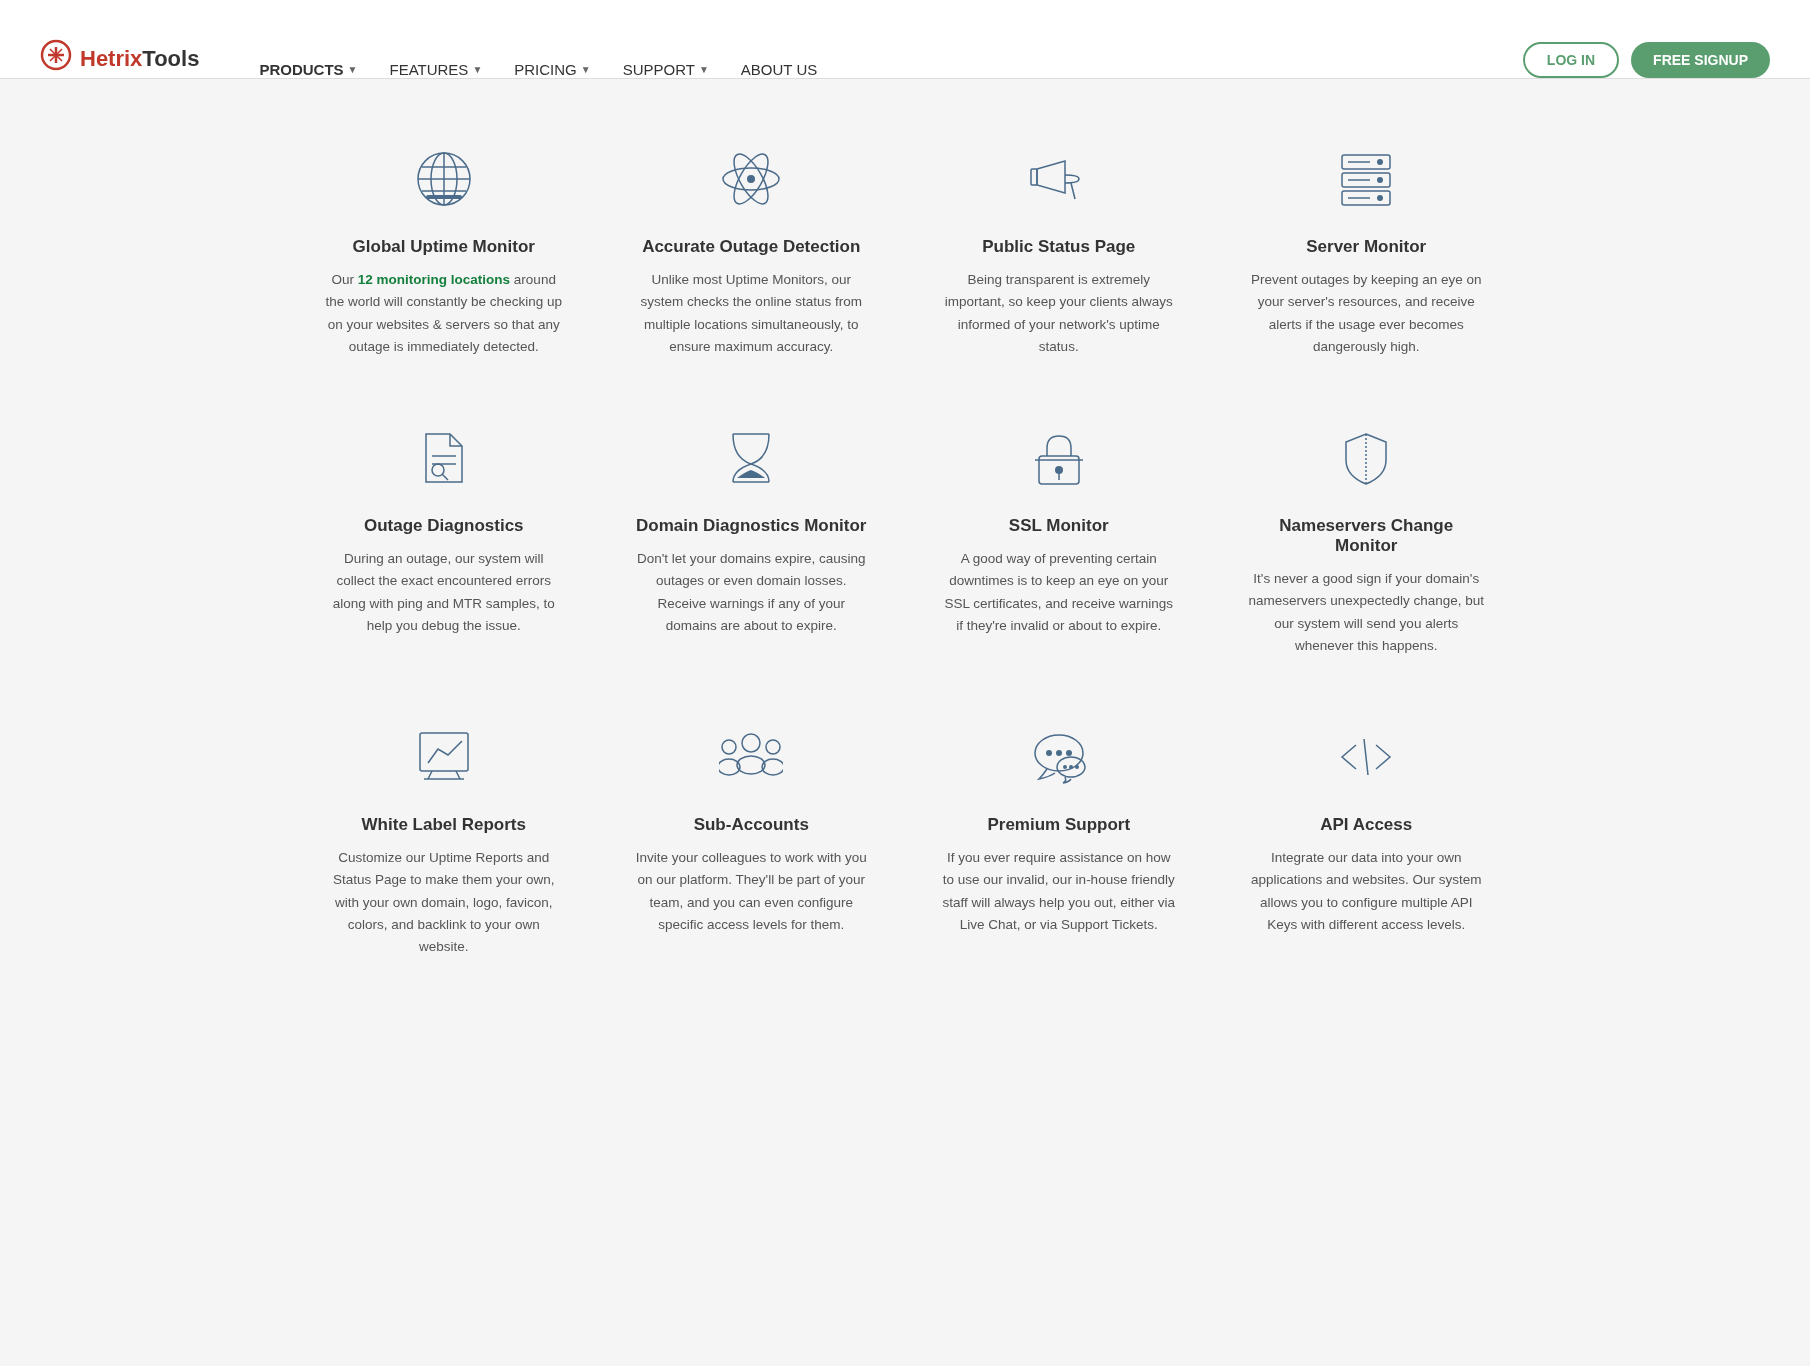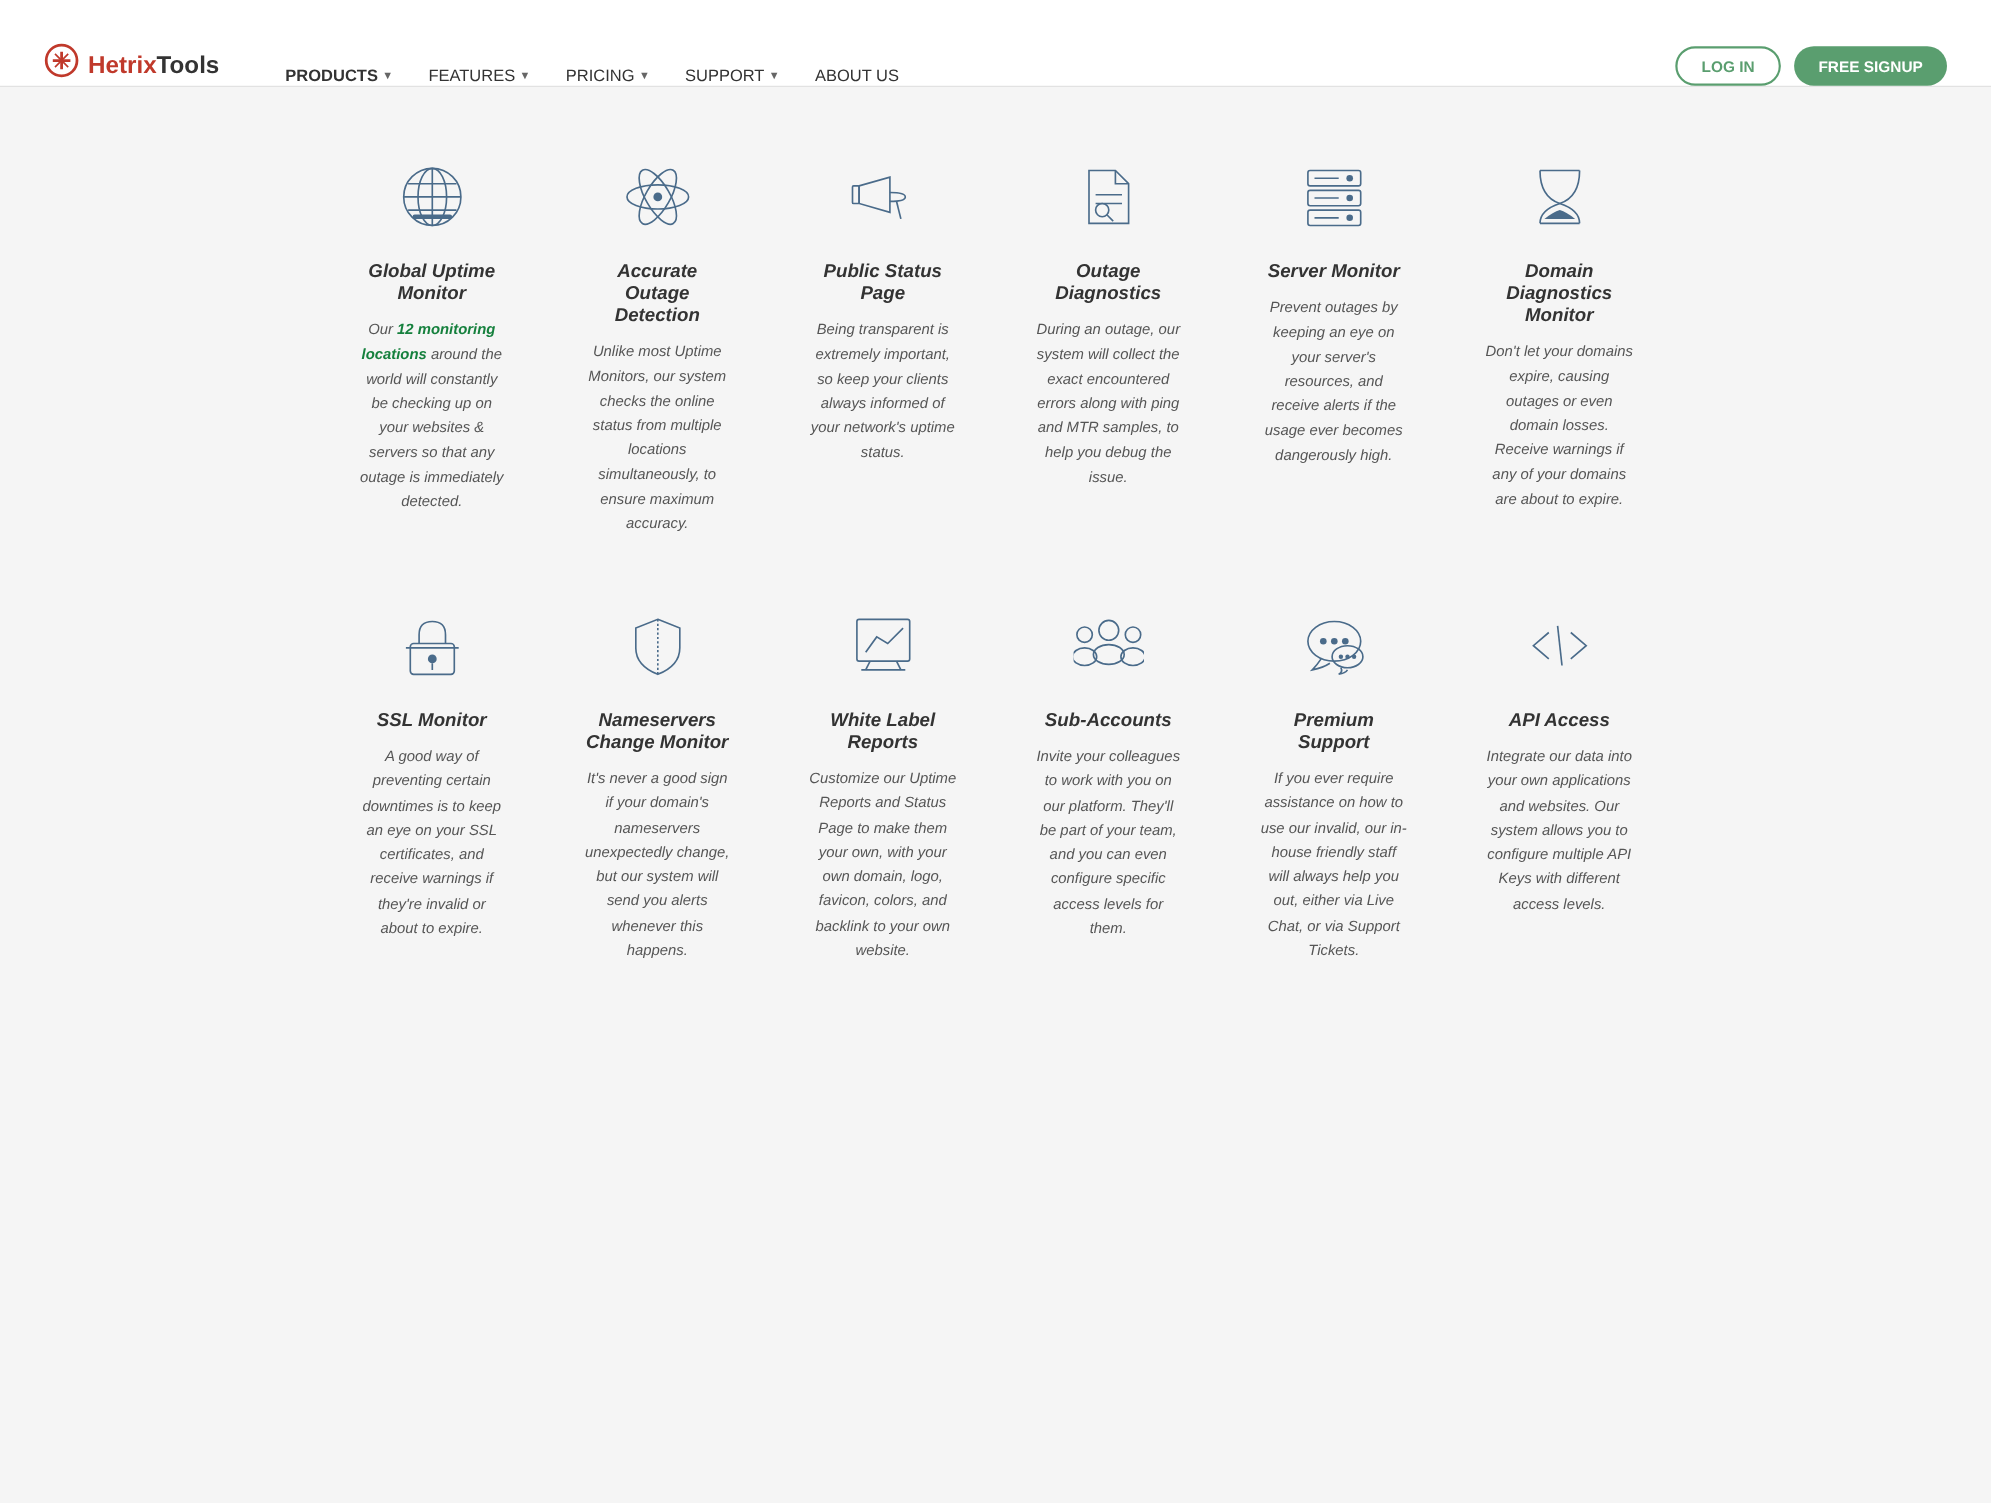--- a/index.html
+++ b/index.html
@@ -64,25 +64,24 @@
       cursor: pointer;
     }
 
     
     .main {
       background: #f5f5f5;
       padding: 50px 40px;
     }
     .features-grid {
       display: grid;
-      grid-template-columns: repeat(6, 1fr);
+      grid-template-columns: repeat(4, 1fr);
       gap: 40px 30px;
       max-width: 1200px;
       margin: 0 auto;
-      font-style: italic;
     }
     .feature-card {
       background: transparent;
       text-align: center;
       padding: 10px 20px;
     }
     .feature-icon {
       height: 80px;
       display: flex;
       align-items: center;
@@ -188,47 +187,47 @@
       <path d="M38 28 Q52 28 52 32 Q52 36 38 36"></path>
       <line x1="44" y1="36" x2="48" y2="52"></line>
     </svg>
         </div>
         <div class="feature-title">Public Status Page</div>
         <div class="feature-desc">Being transparent is extremely important, so keep your clients always informed of your network's uptime status.</div>
       </div>
       <div class="feature-card">
         <div class="feature-icon">
           <svg viewBox="0 0 64 64" stroke="#4a6b8a" fill="none" stroke-width="1.8">
-      <path d="M14 8 L14 56 L50 56 L50 20 L38 8 Z"></path>
-      <path d="M38 8 L38 20 L50 20"></path>
-      <line x1="20" y1="30" x2="44" y2="30"></line>
-      <line x1="20" y1="38" x2="44" y2="38"></line>
-      <circle cx="26" cy="44" r="6"></circle>
-      <line x1="30" y1="48" x2="36" y2="54"></line>
-    </svg>
-        </div>
-        <div class="feature-title">Outage Diagnostics</div>
-        <div class="feature-desc">During an outage, our system will collect the exact encountered errors along with ping and MTR samples, to help you debug the issue.</div>
-      </div>
-      <div class="feature-card">
-        <div class="feature-icon">
-          <svg viewBox="0 0 64 64" stroke="#4a6b8a" fill="none" stroke-width="1.8">
       <rect x="8" y="8" width="48" height="14" rx="2"></rect>
       <rect x="8" y="26" width="48" height="14" rx="2"></rect>
       <rect x="8" y="44" width="48" height="14" rx="2"></rect>
       <circle cx="46" cy="15" r="3" fill="#4a6b8a" stroke="none"></circle>
       <circle cx="46" cy="33" r="3" fill="#4a6b8a" stroke="none"></circle>
       <circle cx="46" cy="51" r="3" fill="#4a6b8a" stroke="none"></circle>
       <line x1="14" y1="15" x2="36" y2="15"></line>
       <line x1="14" y1="33" x2="36" y2="33"></line>
       <line x1="14" y1="51" x2="36" y2="51"></line>
     </svg>
         </div>
         <div class="feature-title">Server Monitor</div>
         <div class="feature-desc">Prevent outages by keeping an eye on your server's resources, and receive alerts if the usage ever becomes dangerously high.</div>
+      </div>
+      <div class="feature-card">
+        <div class="feature-icon">
+          <svg viewBox="0 0 64 64" stroke="#4a6b8a" fill="none" stroke-width="1.8">
+      <path d="M14 8 L14 56 L50 56 L50 20 L38 8 Z"></path>
+      <path d="M38 8 L38 20 L50 20"></path>
+      <line x1="20" y1="30" x2="44" y2="30"></line>
+      <line x1="20" y1="38" x2="44" y2="38"></line>
+      <circle cx="26" cy="44" r="6"></circle>
+      <line x1="30" y1="48" x2="36" y2="54"></line>
+    </svg>
+        </div>
+        <div class="feature-title">Outage Diagnostics</div>
+        <div class="feature-desc">During an outage, our system will collect the exact encountered errors along with ping and MTR samples, to help you debug the issue.</div>
       </div>
       <div class="feature-card">
         <div class="feature-icon">
           <svg viewBox="0 0 64 64" stroke="#4a6b8a" fill="none" stroke-width="1.8">
       <line x1="14" y1="8" x2="50" y2="8"></line>
       <line x1="14" y1="56" x2="50" y2="56"></line>
       <path d="M14 8 Q14 32 32 38 Q50 44 50 56"></path>
       <path d="M50 8 Q50 32 32 38 Q14 44 14 56"></path>
       <path d="M18 52 Q26 46 32 44 Q38 46 46 52" fill="#4a6b8a" stroke="none"></path>
     </svg>

